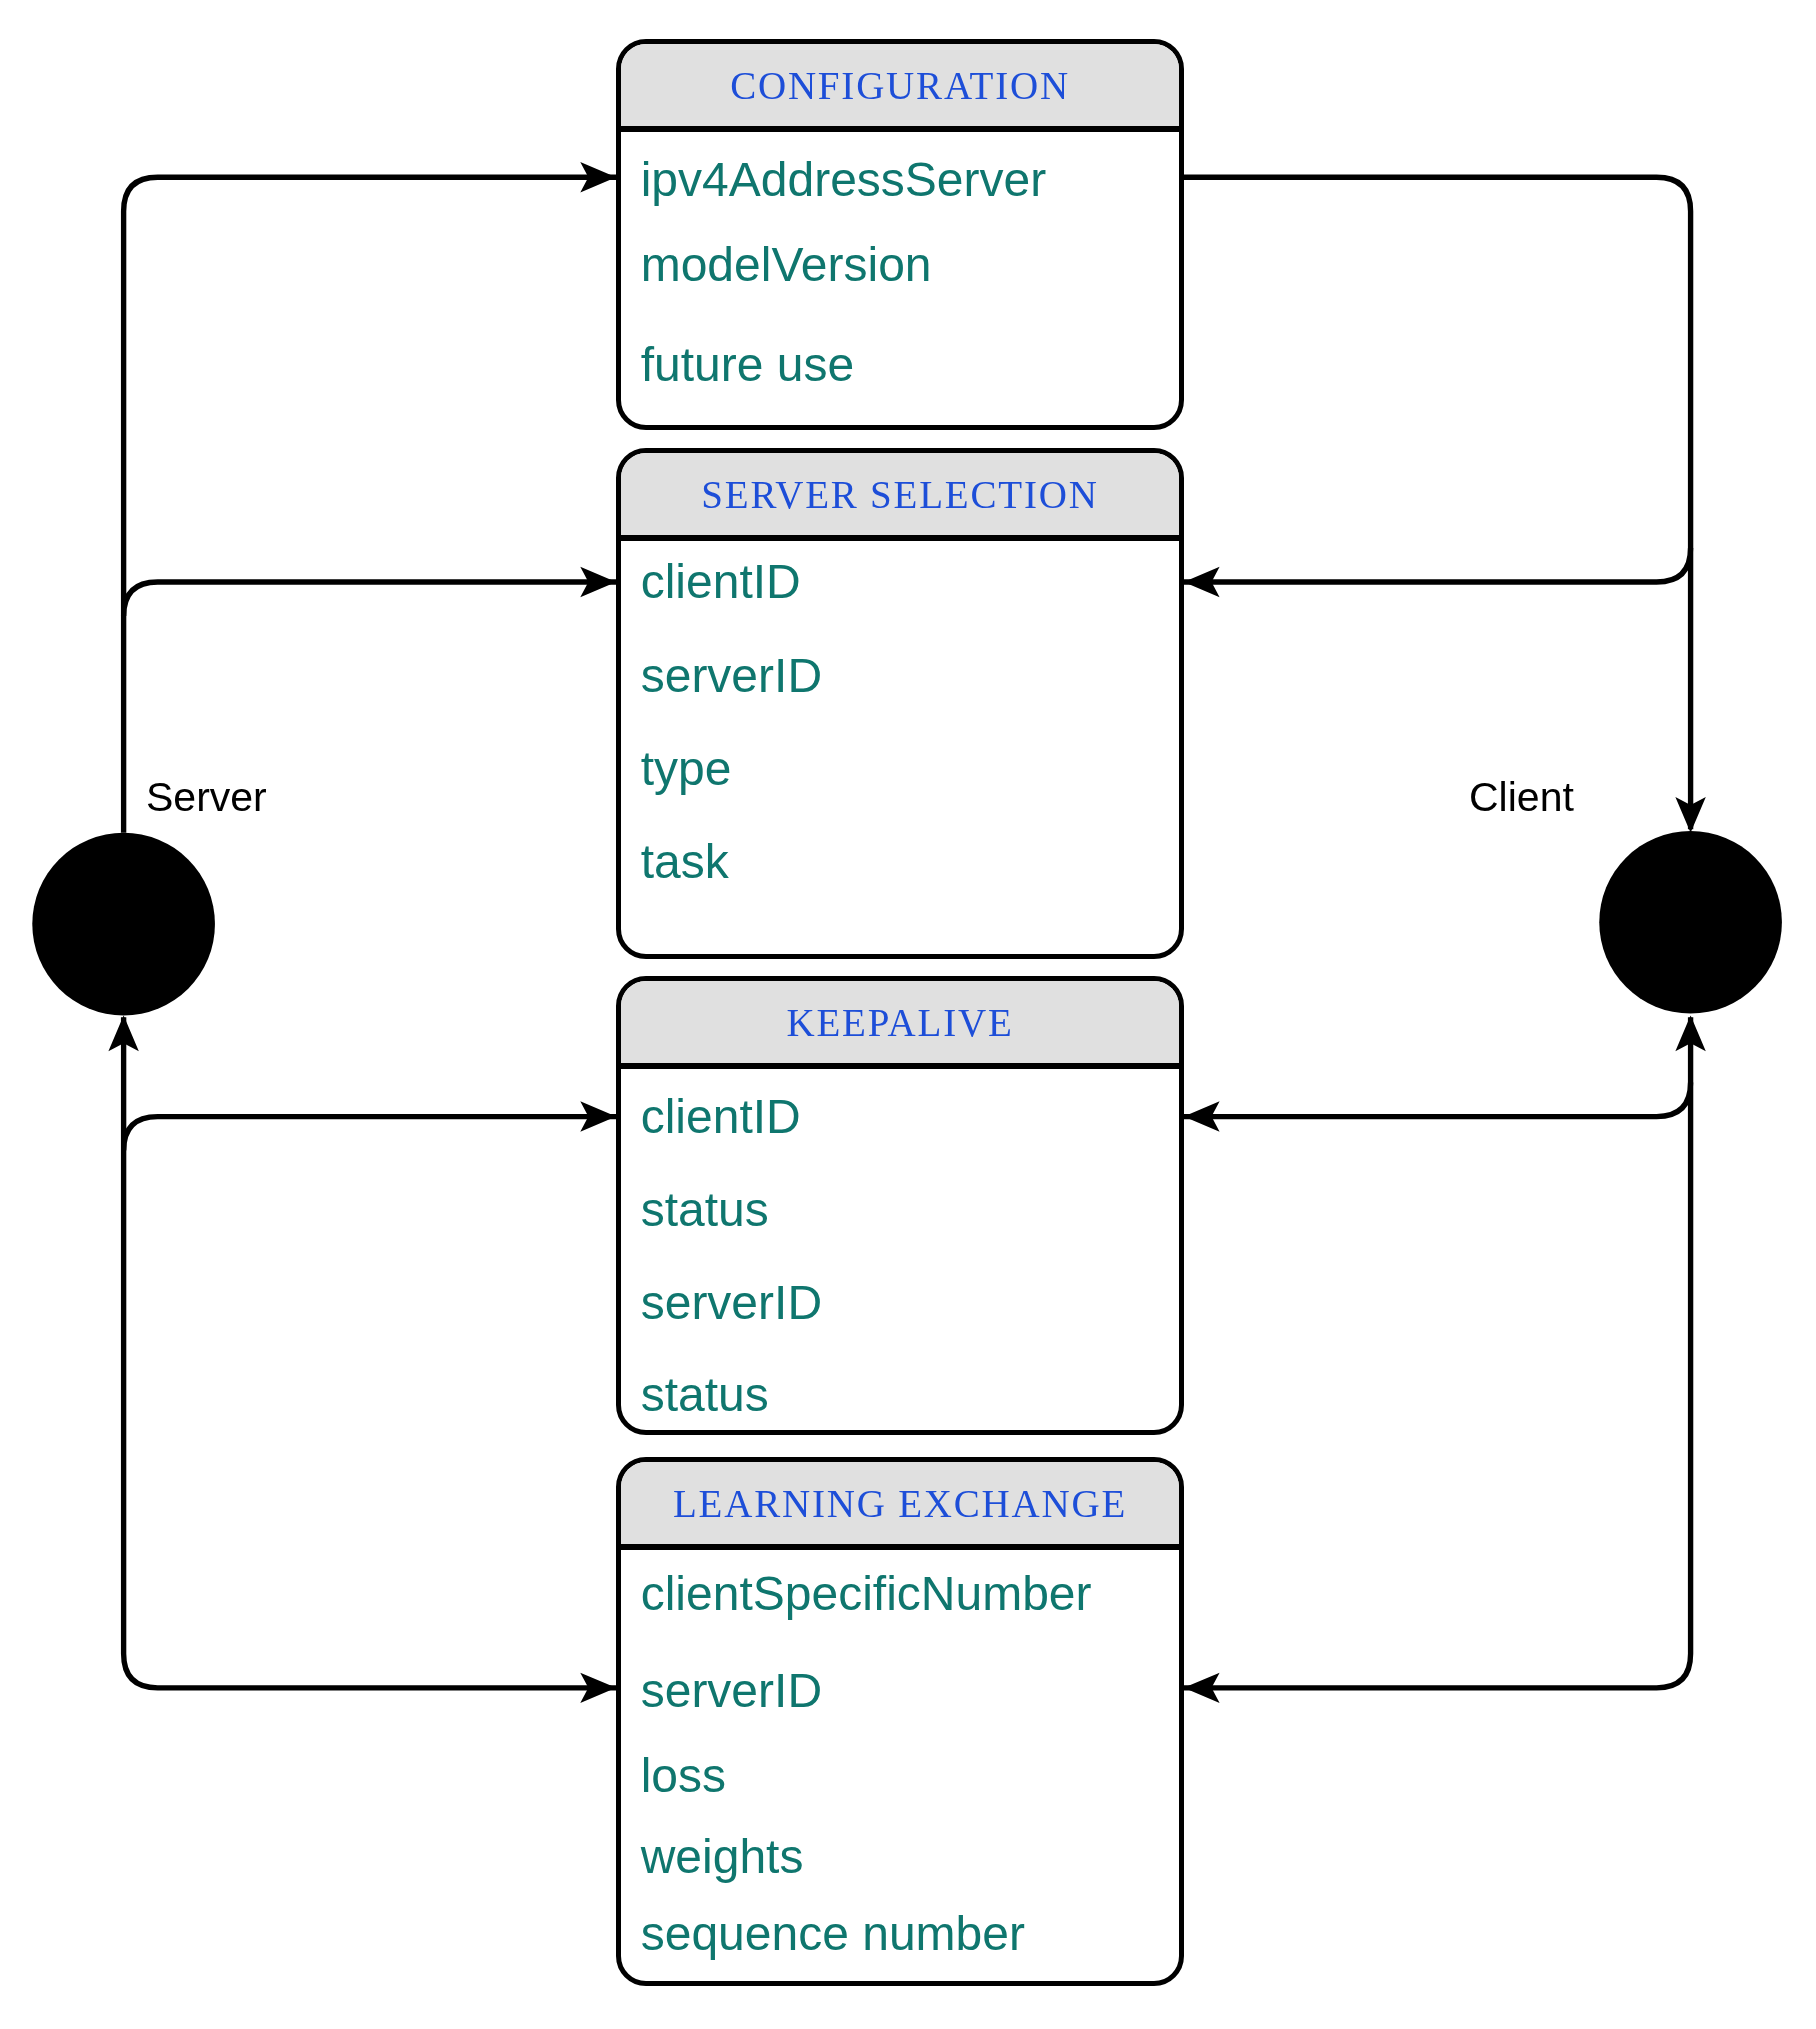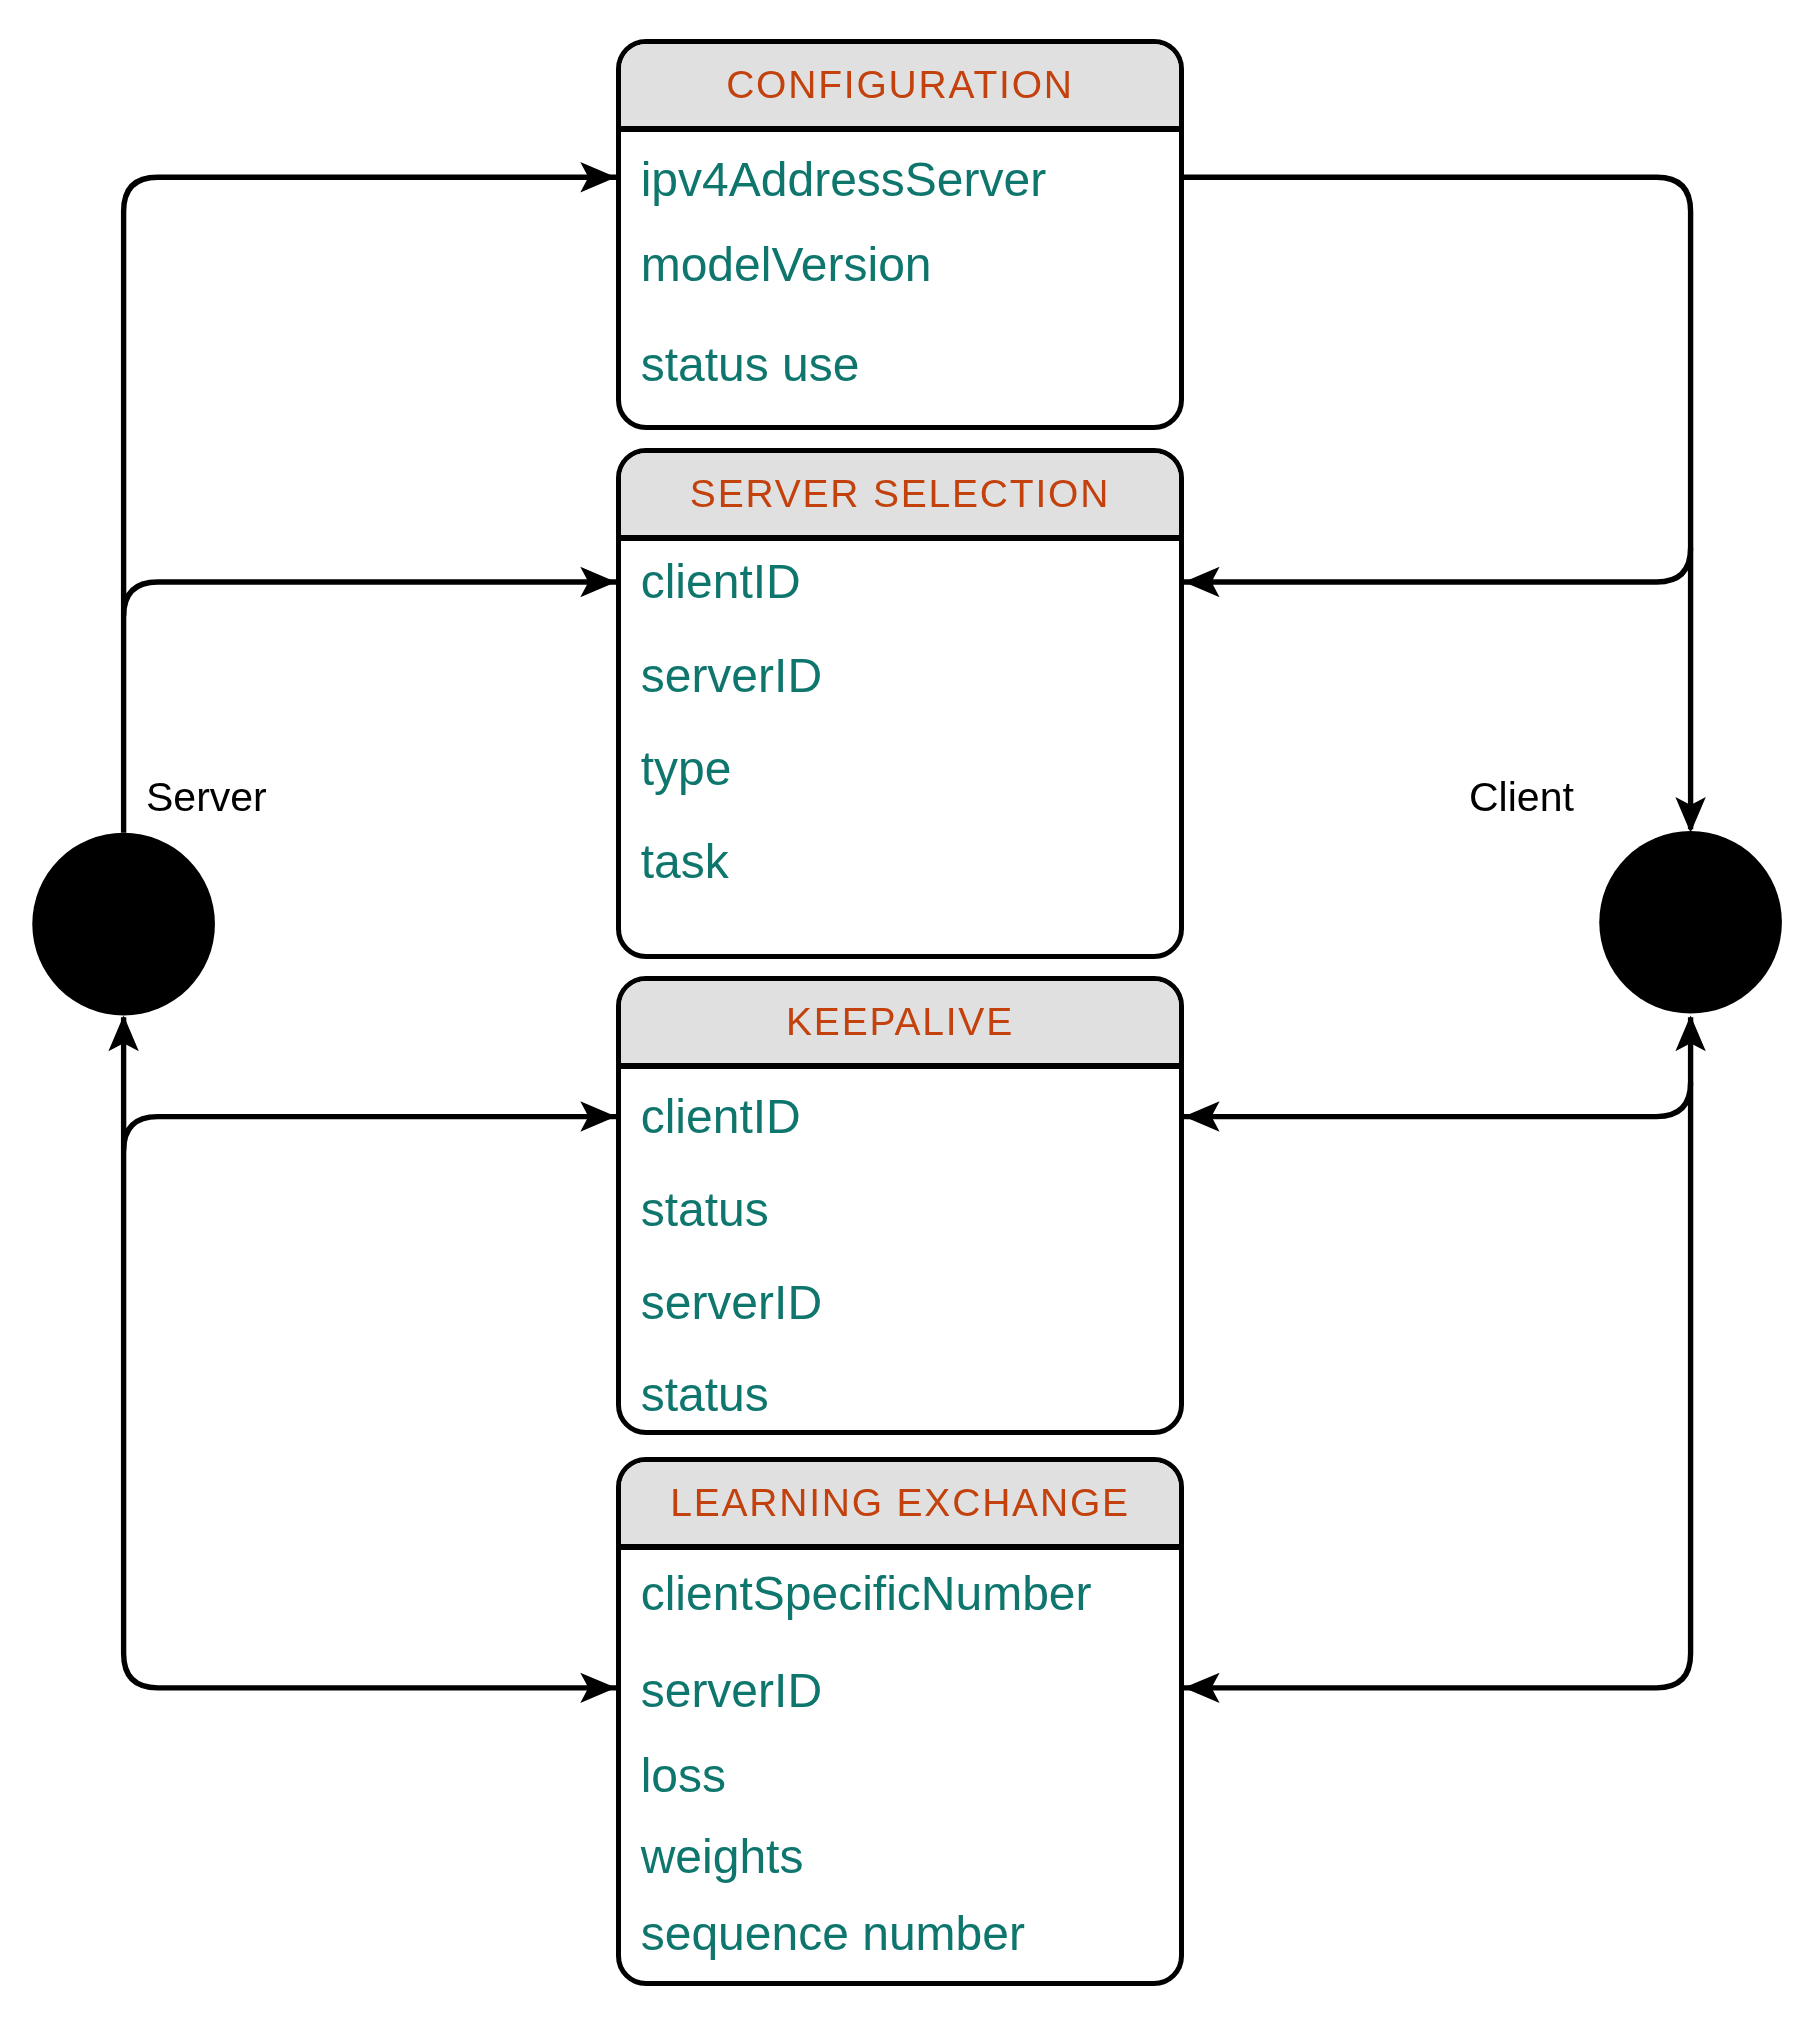--- a/index.html
+++ b/index.html
@@ -17,24 +17,24 @@
     background:#ffffff;
     border:5.4px solid #000000;
     border-radius:30px;
     overflow:hidden;
   }
   .msgbox .hdr{
     height:82px;
     background:#e0e0e0;
     border-bottom:6.3px solid #000000;
     display:flex;align-items:center;justify-content:center;
-    font-family:Liberation Sans, sans-serif;
+    font-family:Liberation Serif, serif;
     font-size:39px;
     letter-spacing:1.8px;
-    color:#c2410c;
+    color:#1d4ed8;
     white-space:nowrap;
   }
   .msgbox .field{
     position:absolute;
     left:19.7px;right:9px;
     height:43px;line-height:43px;
     font-size:48px;
     color:#0f766e;
     white-space:nowrap;
   }
@@ -96,21 +96,21 @@
 
       <circle cx="138" cy="1032" r="102"></circle>
       <circle cx="1888" cy="1030" r="102"></circle>
     </g>
   </svg>
 
   <div class="msgbox" id="box-configuration">
     <div class="hdr">CONFIGURATION</div>
     <div class="field" style="top:114px">ipv4AddressServer</div>
     <div class="field" style="top:199px">modelVersion</div>
-    <div class="field" style="top:299px">status use</div>
+    <div class="field" style="top:299px">future use</div>
   </div>
 
   <div class="msgbox" id="box-server-selection">
     <div class="hdr">SERVER SELECTION</div>
     <div class="field" style="top:107px">clientID</div>
     <div class="field" style="top:201px">serverID</div>
     <div class="field" style="top:294px">type</div>
     <div class="field" style="top:387px">task</div>
   </div>
 

